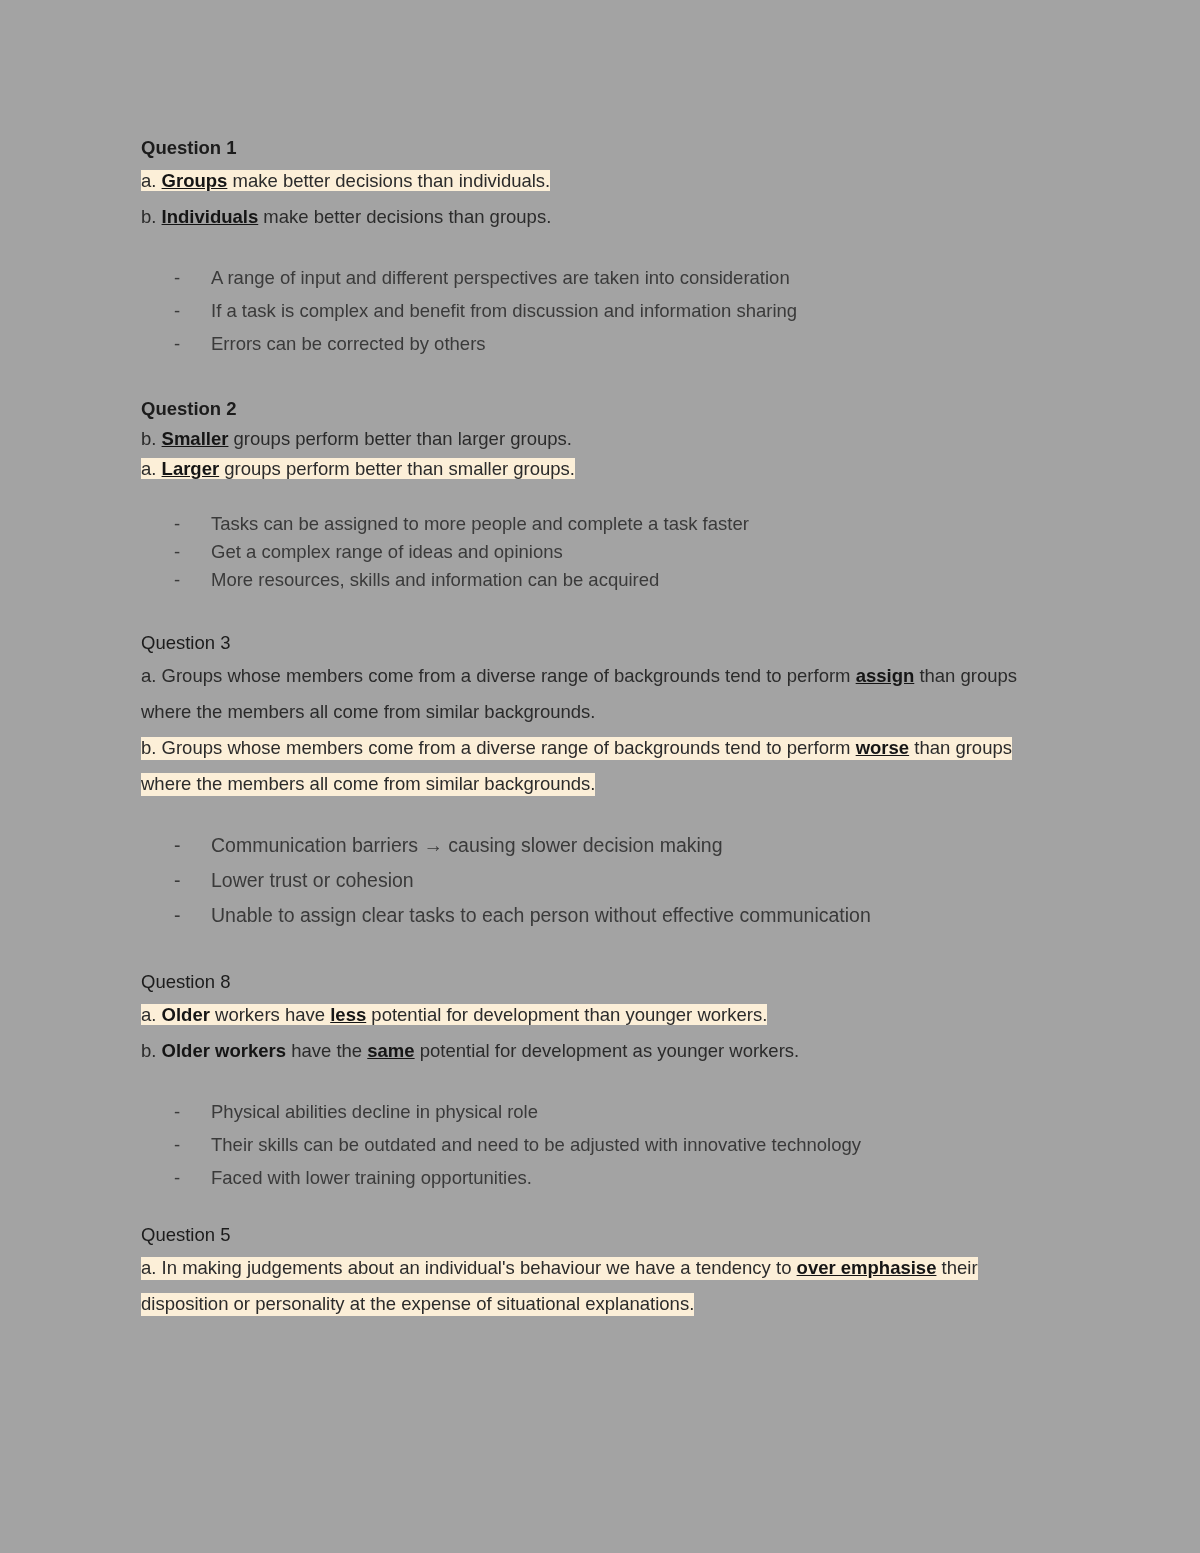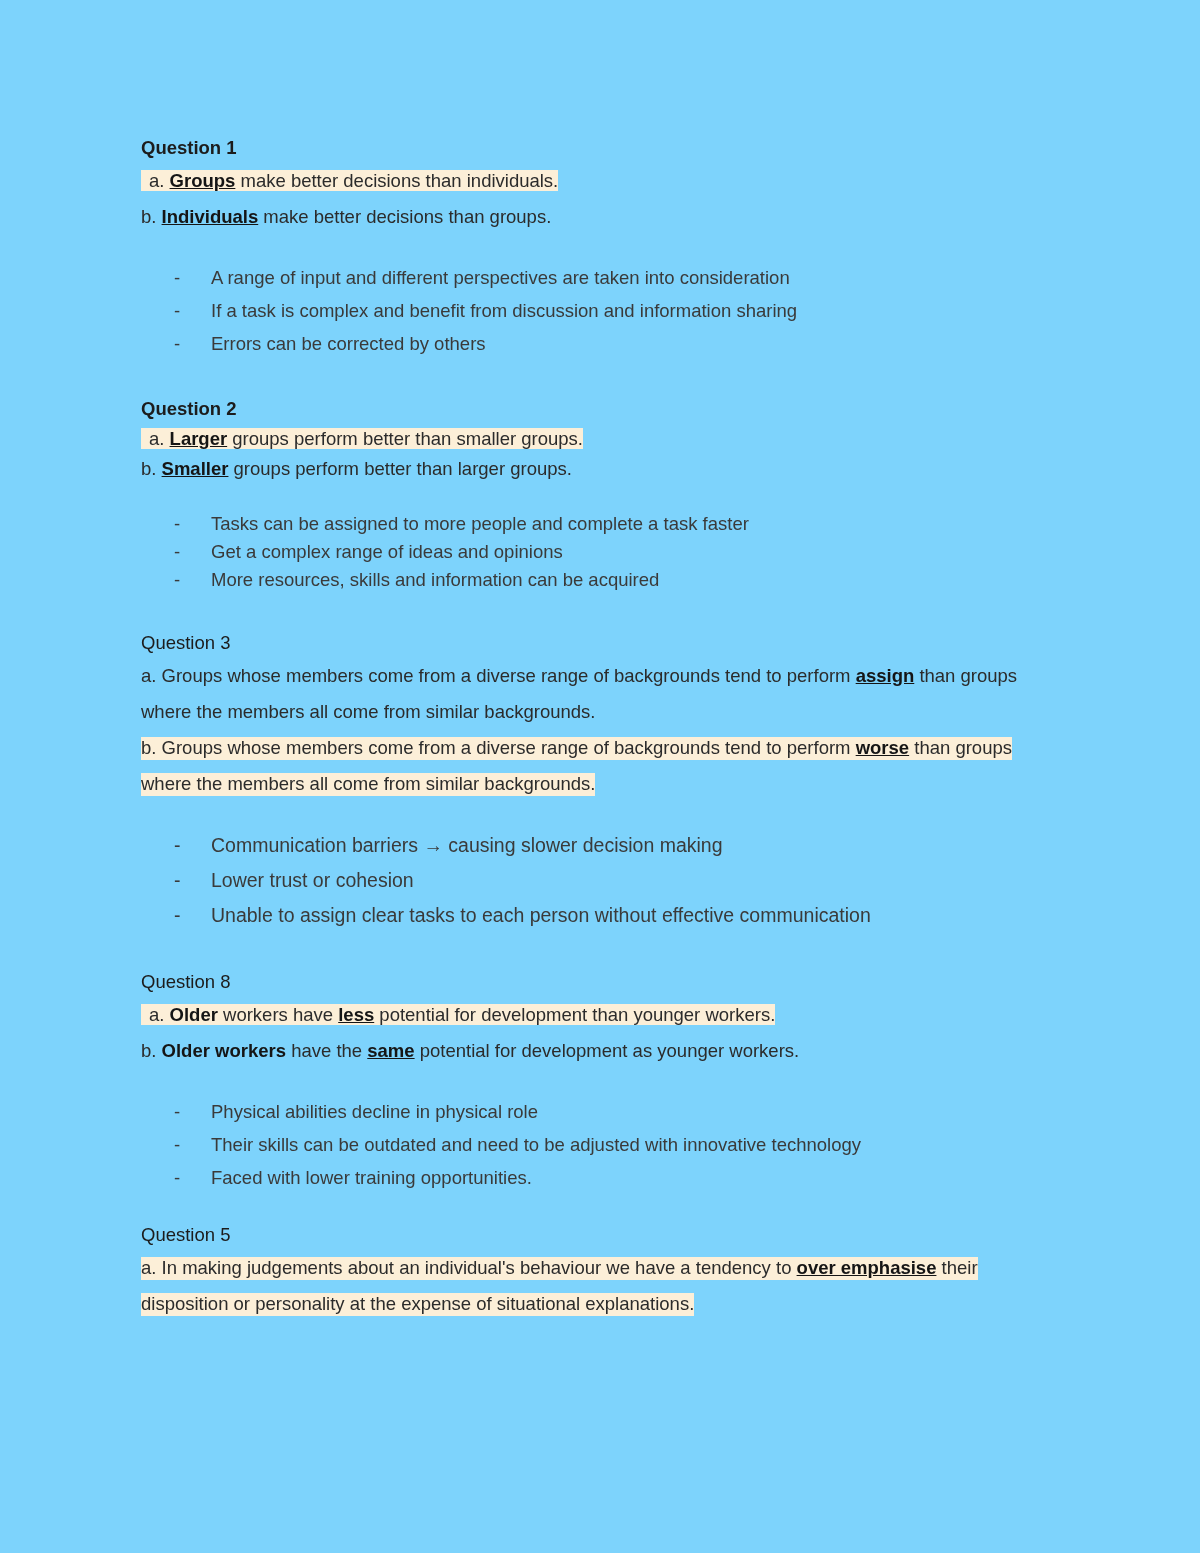--- a/index.html
+++ b/index.html
@@ -9,21 +9,21 @@
     background: #ffffff;
   }
   body {
     font-family: "Liberation Sans", sans-serif;
     color: #2b2b2b;
   }
   .page {
     position: relative;
     width: 1200px;
     height: 1553px;
-    background: #7dd3fc;
+    background: #a3a3a3;
     margin: 0 auto;
     overflow: hidden;
   }
   .content {
     position: absolute;
     left: 141px;
     top: 133px;
     width: 920px;
   }
 
@@ -41,21 +41,20 @@
   .opt {
     font-size: 18.5px;
     line-height: 30px;
     color: #2b2b2b;
   }
   .opt.loose { line-height: 36px; }
 
   .opt .hl, .opt.hl {
     background: #fcefd8;
     box-decoration-break: clone;
-    padding-left: 8px;
     -webkit-box-decoration-break: clone;
   }
 
   b.u {
     font-weight: bold;
     text-decoration: underline;
     color: #151515;
   }
   b.nb {
     font-weight: bold;
@@ -116,23 +115,23 @@
         <li><span class="dash">-</span><span>If a task is complex and benefit from discussion and information sharing</span></li>
         <li><span class="dash">-</span><span>Errors can be corrected by others</span></li>
       </ul>
     </div>
 
     <div class="gap-lg"></div>
 
     <div class="q-block">
       <div class="q-title bold">Question 2</div>
 
+      <div class="opt"><span>b. </span><b class="u">Smaller</b><span> groups perform better than larger groups.</span></div>
+
       <div class="opt"><span class="hl"><span>a. </span><b class="u">Larger</b><span> groups perform better than smaller groups.</span></span></div>
-
-      <div class="opt"><span>b. </span><b class="u">Smaller</b><span> groups perform better than larger groups.</span></div>
 
       <div class="gap-md"></div>
 
       <ul class="bullets tight">
         <li><span class="dash">-</span><span>Tasks can be assigned to more people and complete a task faster</span></li>
         <li><span class="dash">-</span><span>Get a complex range of ideas and opinions</span></li>
         <li><span class="dash">-</span><span>More resources, skills and information can be acquired</span></li>
       </ul>
     </div>
 

